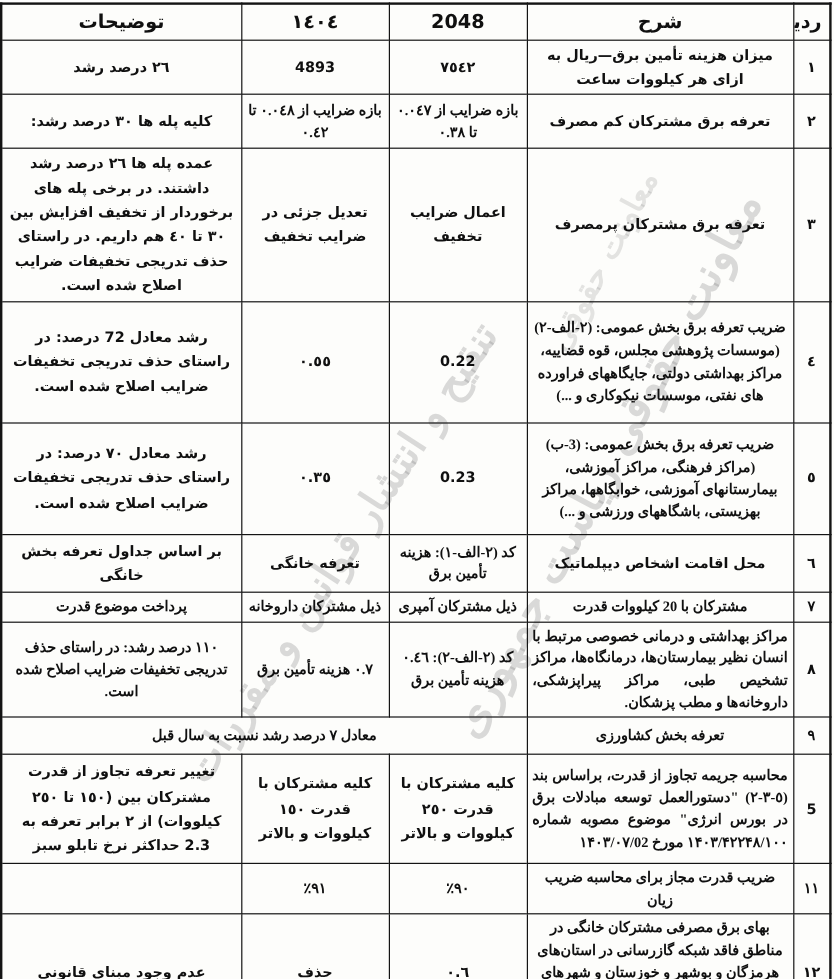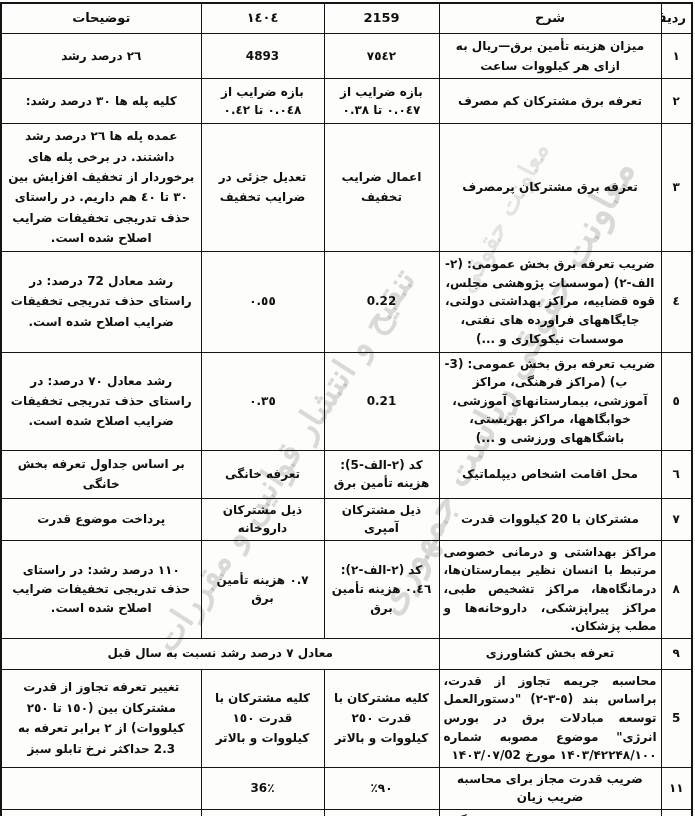--- a/index.html
+++ b/index.html
@@ -35,23 +35,23 @@
   col.c-1403{width:115px;}
   col.c-1404{width:123px;}
   col.c-notes{width:200px;}
   th,td{
     border:1px solid #141414;
     padding:2px 6px;
     text-align:center;vertical-align:middle;
     font-size:12px;font-weight:700;line-height:1.7;
     color:#101010;overflow:hidden;
   }
-  th{font-size:13px;line-height:1.4;}
+  th{font-size:16px;line-height:1.4;}
   td.justify{text-align:justify;}
-  td.tight{line-height:1.55;padding:2px 4px;}
+  td.tight{line-height:1.55;padding:2px 4px;font-family:Liberation Serif, serif;}
 </style>
 </head>
 <body>
 
 <div class="page">
 
   <div class="watermark-layer">
     <span class="wm wm1">معاونت حقوقی ریاست جمهوری</span>
     <span class="wm wm2">تنقیح و انتشار قوانین و مقررات</span>
     <span class="wm wm3">معاونت حقوقی</span>
@@ -62,21 +62,21 @@
       <col class="c-radif">
         <col class="c-sharh">
         <col class="c-1403">
         <col class="c-1404">
         <col class="c-notes">
     </colgroup>
     <thead>
       <tr style="height:30px;">
         <th>ردیف</th>
         <th>شرح</th>
-        <th>2159</th>
+        <th>2048</th>
         <th>١٤٠٤</th>
         <th>توضیحات</th>
       </tr>
     </thead>
     <tbody>
       <tr style="height:41px;">
         <td>١</td>
         <td>میزان هزینه تأمین برق—ریال به ازای هر کیلووات ساعت</td>
         <td>٧٥٤٢</td>
         <td>4893</td>
@@ -99,28 +99,28 @@
       <tr style="height:101px;">
         <td>٤</td>
         <td class="tight">ضریب تعرفه برق بخش عمومی: (٢-الف-٢) (موسسات پژوهشی مجلس، قوه قضاییه، مراکز بهداشتی دولتی، جایگاههای فراورده های نفتی، موسسات نیکوکاری و ...)</td>
         <td>0.22</td>
         <td>٠.٥٥</td>
         <td>رشد معادل 72 درصد: در راستای حذف تدریجی تخفیفات ضرایب اصلاح شده است.</td>
       </tr>
       <tr style="height:93px;">
         <td>٥</td>
         <td class="tight">ضریب تعرفه برق بخش عمومی: (3-ب) (مراکز فرهنگی، مراکز آموزشی، بیمارستانهای آموزشی، خوابگاهها، مراکز بهزیستی، باشگاههای ورزشی و ...)</td>
-        <td>0.21</td>
+        <td>0.23</td>
         <td>٠.٣٥</td>
         <td>رشد معادل ٧٠ درصد: در راستای حذف تدریجی تخفیفات ضرایب اصلاح شده است.</td>
       </tr>
       <tr style="height:48px;">
         <td>٦</td>
         <td>محل اقامت اشخاص دیپلماتیک</td>
-        <td class="tight">کد (٢-الف-5): هزینه تأمین برق</td>
+        <td class="tight">کد (٢-الف-١): هزینه تأمین برق</td>
         <td>تعرفه خانگی</td>
         <td>بر اساس جداول تعرفه بخش خانگی</td>
       </tr>
       <tr style="height:25px;">
         <td class="tight">٧</td>
         <td class="tight">مشترکان با 20 کیلووات قدرت</td>
         <td class="tight">ذیل مشترکان آمپری</td>
         <td class="tight">ذیل مشترکان داروخانه</td>
         <td class="tight">پرداخت موضوع قدرت</td>
       </tr>
@@ -140,21 +140,21 @@
         <td>5</td>
         <td class="justify tight">محاسبه جریمه تجاوز از قدرت، براساس بند (٥-٣-٢) "دستورالعمل توسعه مبادلات برق در بورس انرژی" موضوع مصوبه شماره ۱۴۰۳/۴۲۲۴۸/۱۰۰ مورخ ۱۴۰۳/۰۷/02</td>
         <td>کلیه مشترکان با قدرت ٢٥٠ کیلووات و بالاتر</td>
         <td>کلیه مشترکان با قدرت ١٥٠ کیلووات و بالاتر</td>
         <td>تغییر تعرفه تجاوز از قدرت مشترکان بین (١٥٠ تا ٢٥٠ کیلووات) از ٢ برابر تعرفه به 2.3 حداکثر نرخ تابلو سبز</td>
       </tr>
       <tr style="height:24px;">
         <td class="tight">١١</td>
         <td class="tight">ضریب قدرت مجاز برای محاسبه ضریب زیان</td>
         <td class="tight">٩٠٪</td>
-        <td class="tight">36٪</td>
+        <td class="tight">٩١٪</td>
         <td class="tight"></td>
       </tr>
       <tr style="height:87px;">
         <td>١٢</td>
         <td class="tight">بهای برق مصرفی مشترکان خانگی در مناطق فاقد شبکه گازرسانی در استان‌های هرمزگان و بوشهر و خوزستان و شهرهای چابهار و کنارک برای سه ماهه دی، بهمن و اسفند</td>
         <td>٠.٦</td>
         <td>حذف</td>
         <td>عدم وجود مبنای قانونی</td>
       </tr>
     </tbody>

